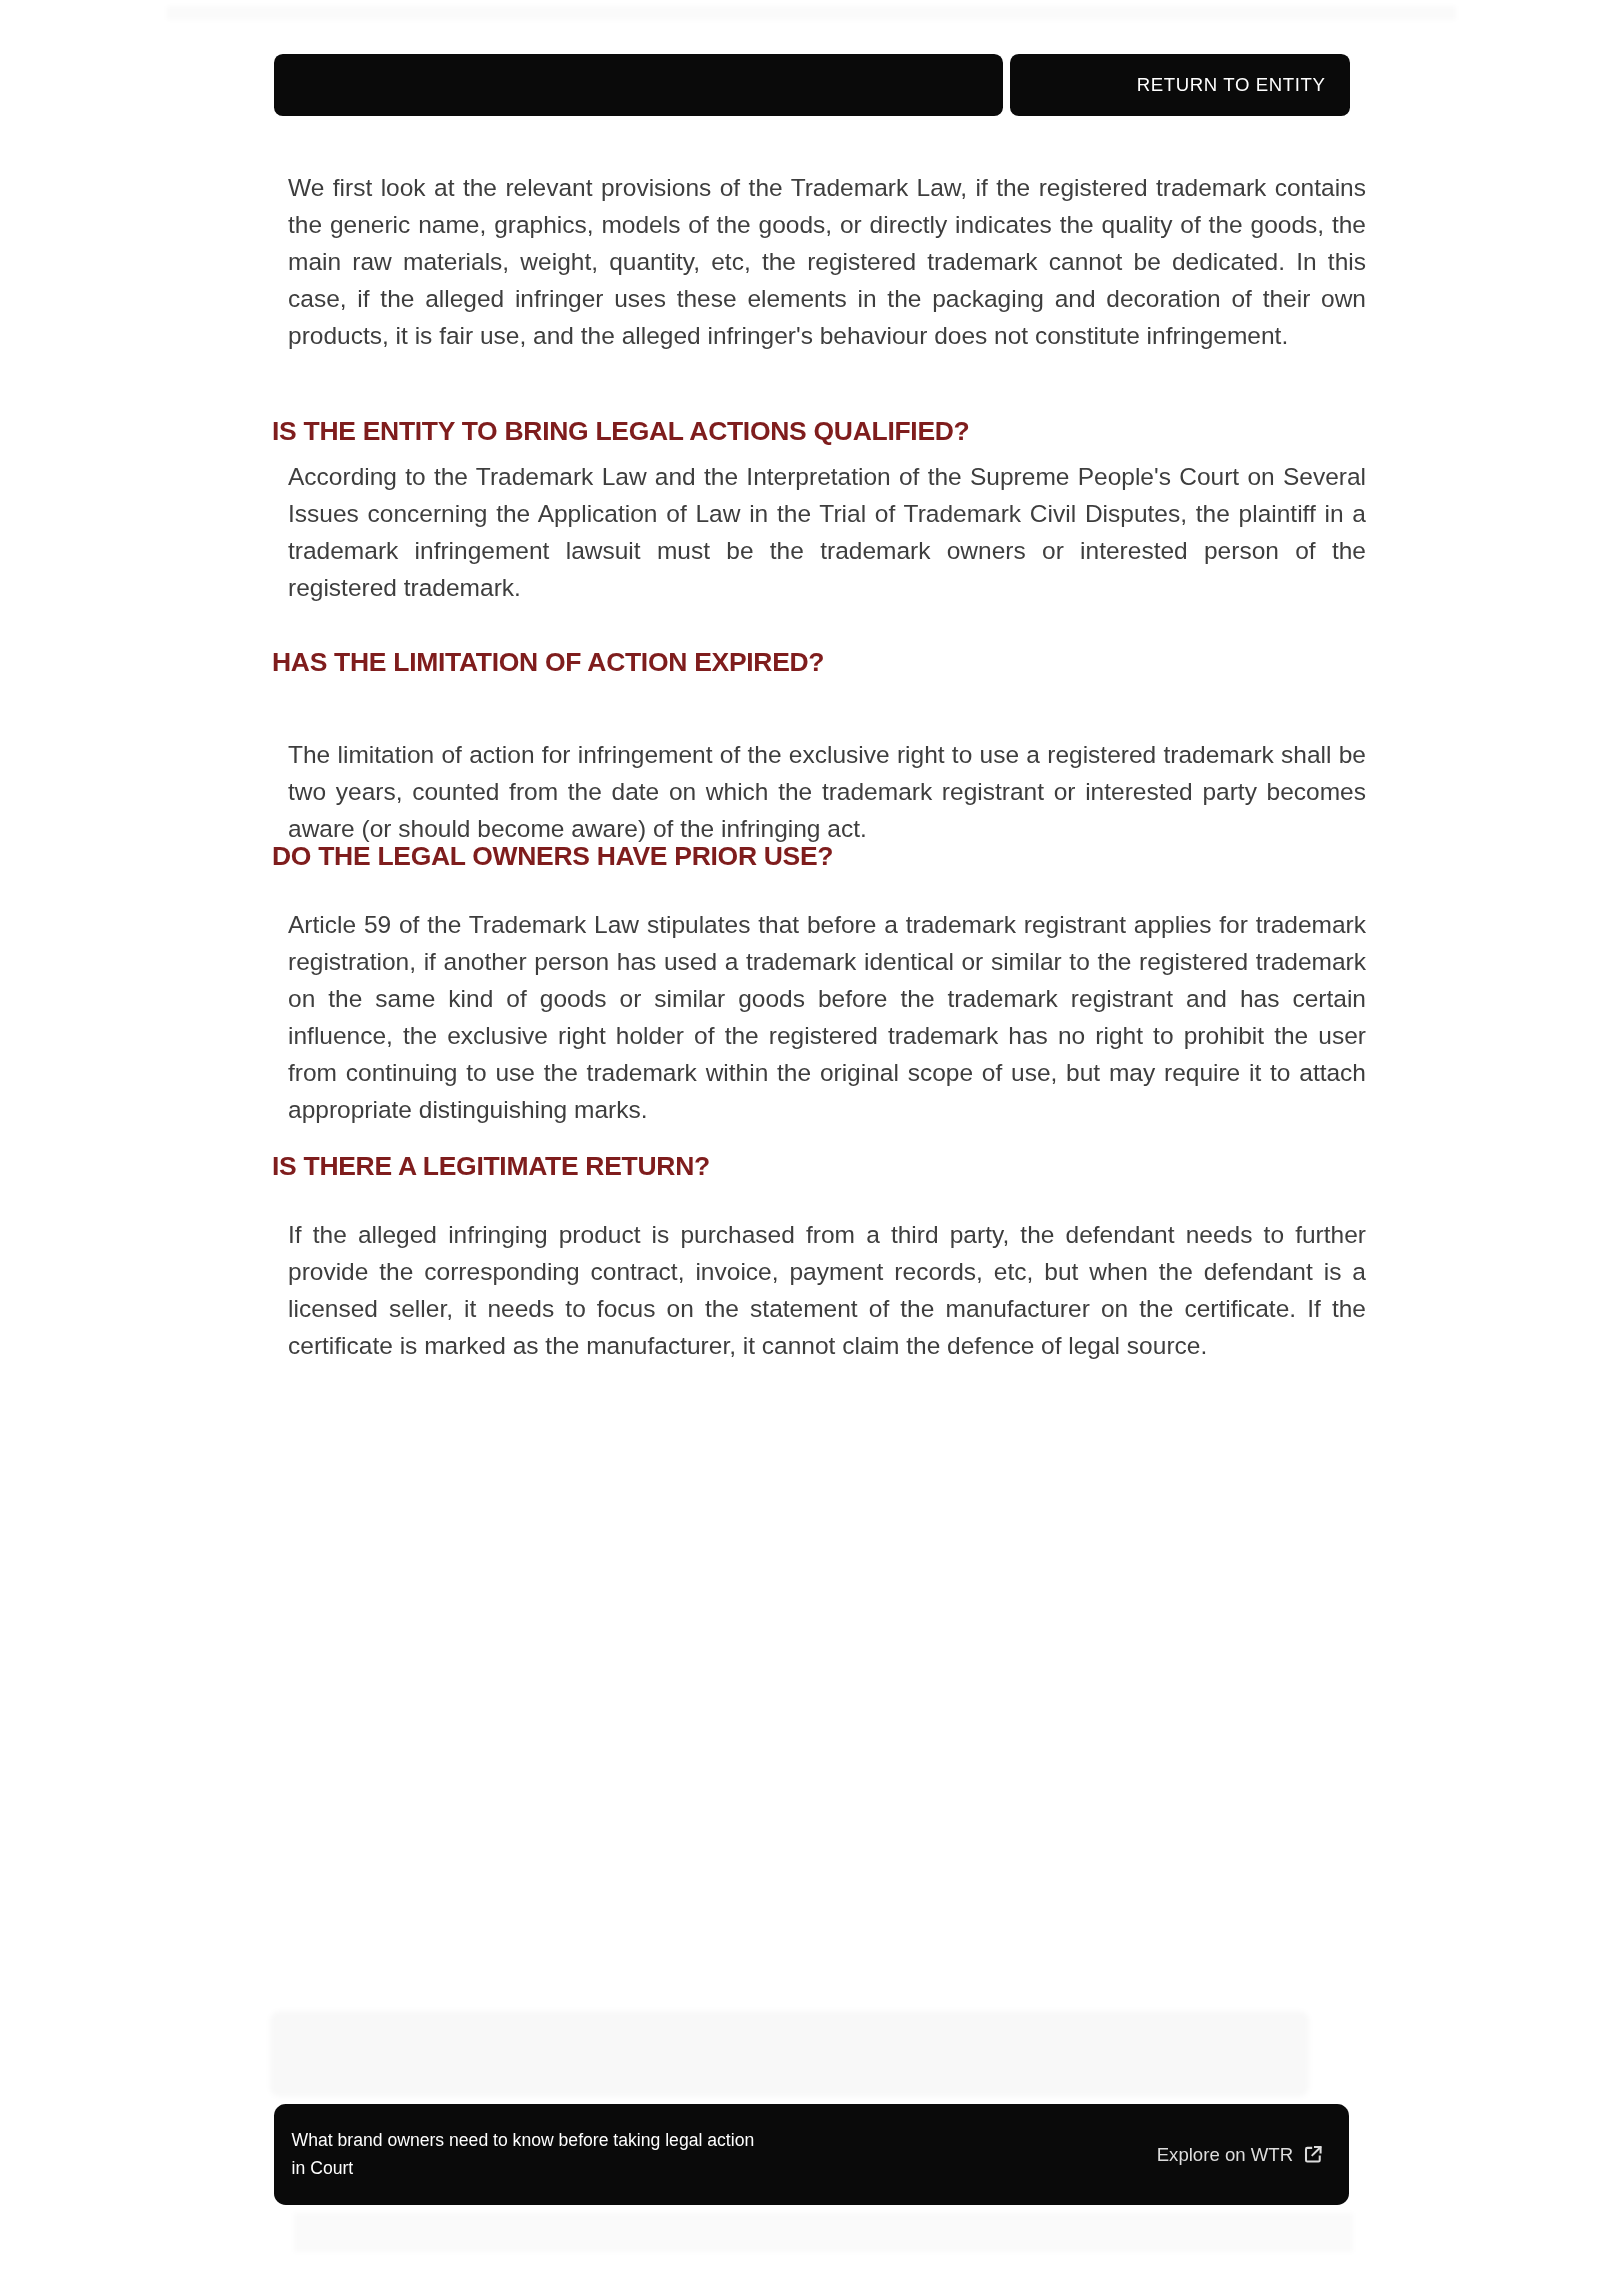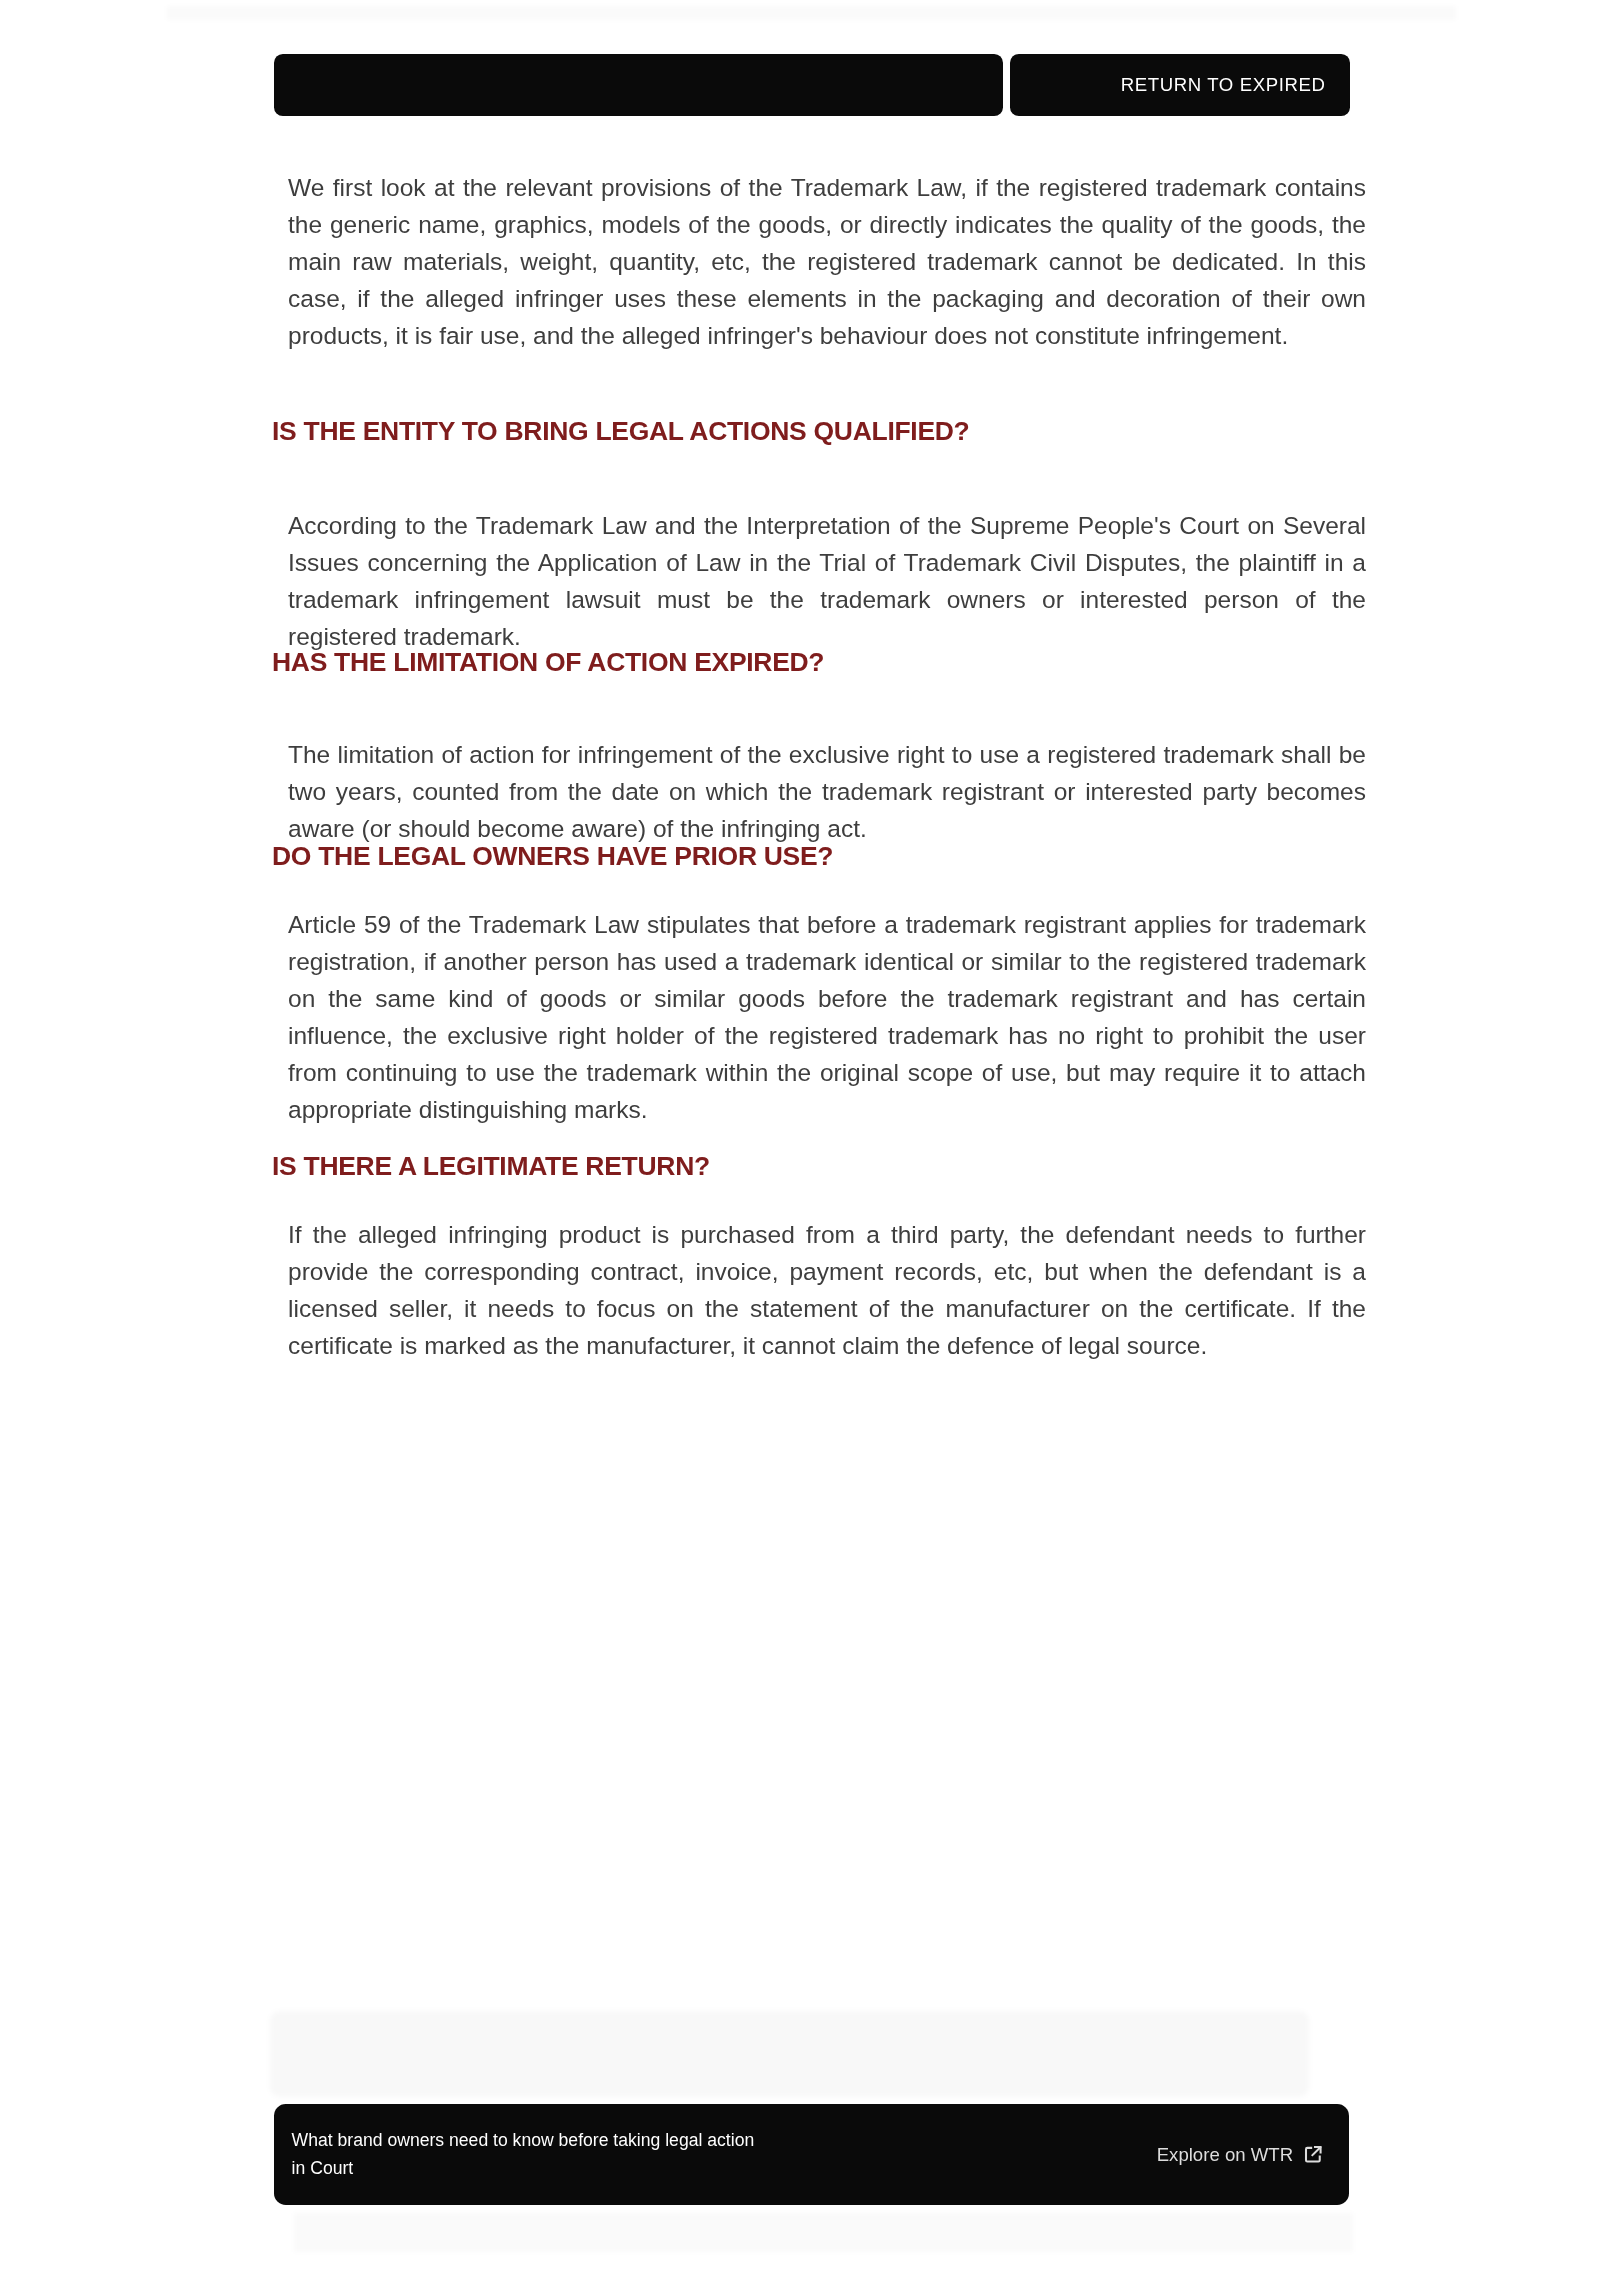--- a/index.html
+++ b/index.html
@@ -71,29 +71,29 @@
 </head>
 <body>
 
 <div class="page">
 
   <div class="artifact artifact-top"></div>
 
   <header>
     <div class="header-banner"></div>
     <button class="return-btn">
-      <span>RETURN TO EXPIRED</span>
+      <span>RETURN TO ENTITY</span>
     </button>
   </header>
 
   <main>
     <p class="body col" style="top:153px">We first look at the relevant provisions of the Trademark Law, if the registered trademark contains the generic name, graphics, models of the goods, or directly indicates the quality of the goods, the main raw materials, weight, quantity, etc, the registered trademark cannot be dedicated. In this case, if the alleged infringer uses these elements in the packaging and decoration of their own products, it is fair use, and the alleged infringer's behaviour does not constitute infringement.</p>
 
     <h2 class="hd col" style="top:416px">IS THE ENTITY TO BRING LEGAL ACTIONS QUALIFIED?</h2>
-    <p class="body col" style="top:491px">According to the Trademark Law and the Interpretation of the Supreme People's Court on Several Issues concerning the Application of Law in the Trial of Trademark Civil Disputes, the plaintiff in a trademark infringement lawsuit must be the trademark owners or interested person of the registered trademark.</p>
+    <p class="body col" style="top:442px">According to the Trademark Law and the Interpretation of the Supreme People's Court on Several Issues concerning the Application of Law in the Trial of Trademark Civil Disputes, the plaintiff in a trademark infringement lawsuit must be the trademark owners or interested person of the registered trademark.</p>
 
     <h2 class="hd col" style="top:647px">HAS THE LIMITATION OF ACTION EXPIRED?</h2>
     <p class="body col" style="top:720px">The limitation of action for infringement of the exclusive right to use a registered trademark shall be two years, counted from the date on which the trademark registrant or interested party becomes aware (or should become aware) of the infringing act.</p>
 
     <h2 class="hd col" style="top:841px">DO THE LEGAL OWNERS HAVE PRIOR USE?</h2>
     <p class="body col" style="top:890px">Article 59 of the Trademark Law stipulates that before a trademark registrant applies for trademark registration, if another person has used a trademark identical or similar to the registered trademark on the same kind of goods or similar goods before the trademark registrant and has certain influence, the exclusive right holder of the registered trademark has no right to prohibit the user from continuing to use the trademark within the original scope of use, but may require it to attach appropriate distinguishing marks.</p>
 
     <h2 class="hd col" style="top:1151px">IS THERE A LEGITIMATE RETURN?</h2>
     <p class="body col" style="top:1200px">If the alleged infringing product is purchased from a third party, the defendant needs to further provide the corresponding contract, invoice, payment records, etc, but when the defendant is a licensed seller, it needs to focus on the statement of the manufacturer on the certificate. If the certificate is marked as the manufacturer, it cannot claim the defence of legal source.</p>
   </main>

